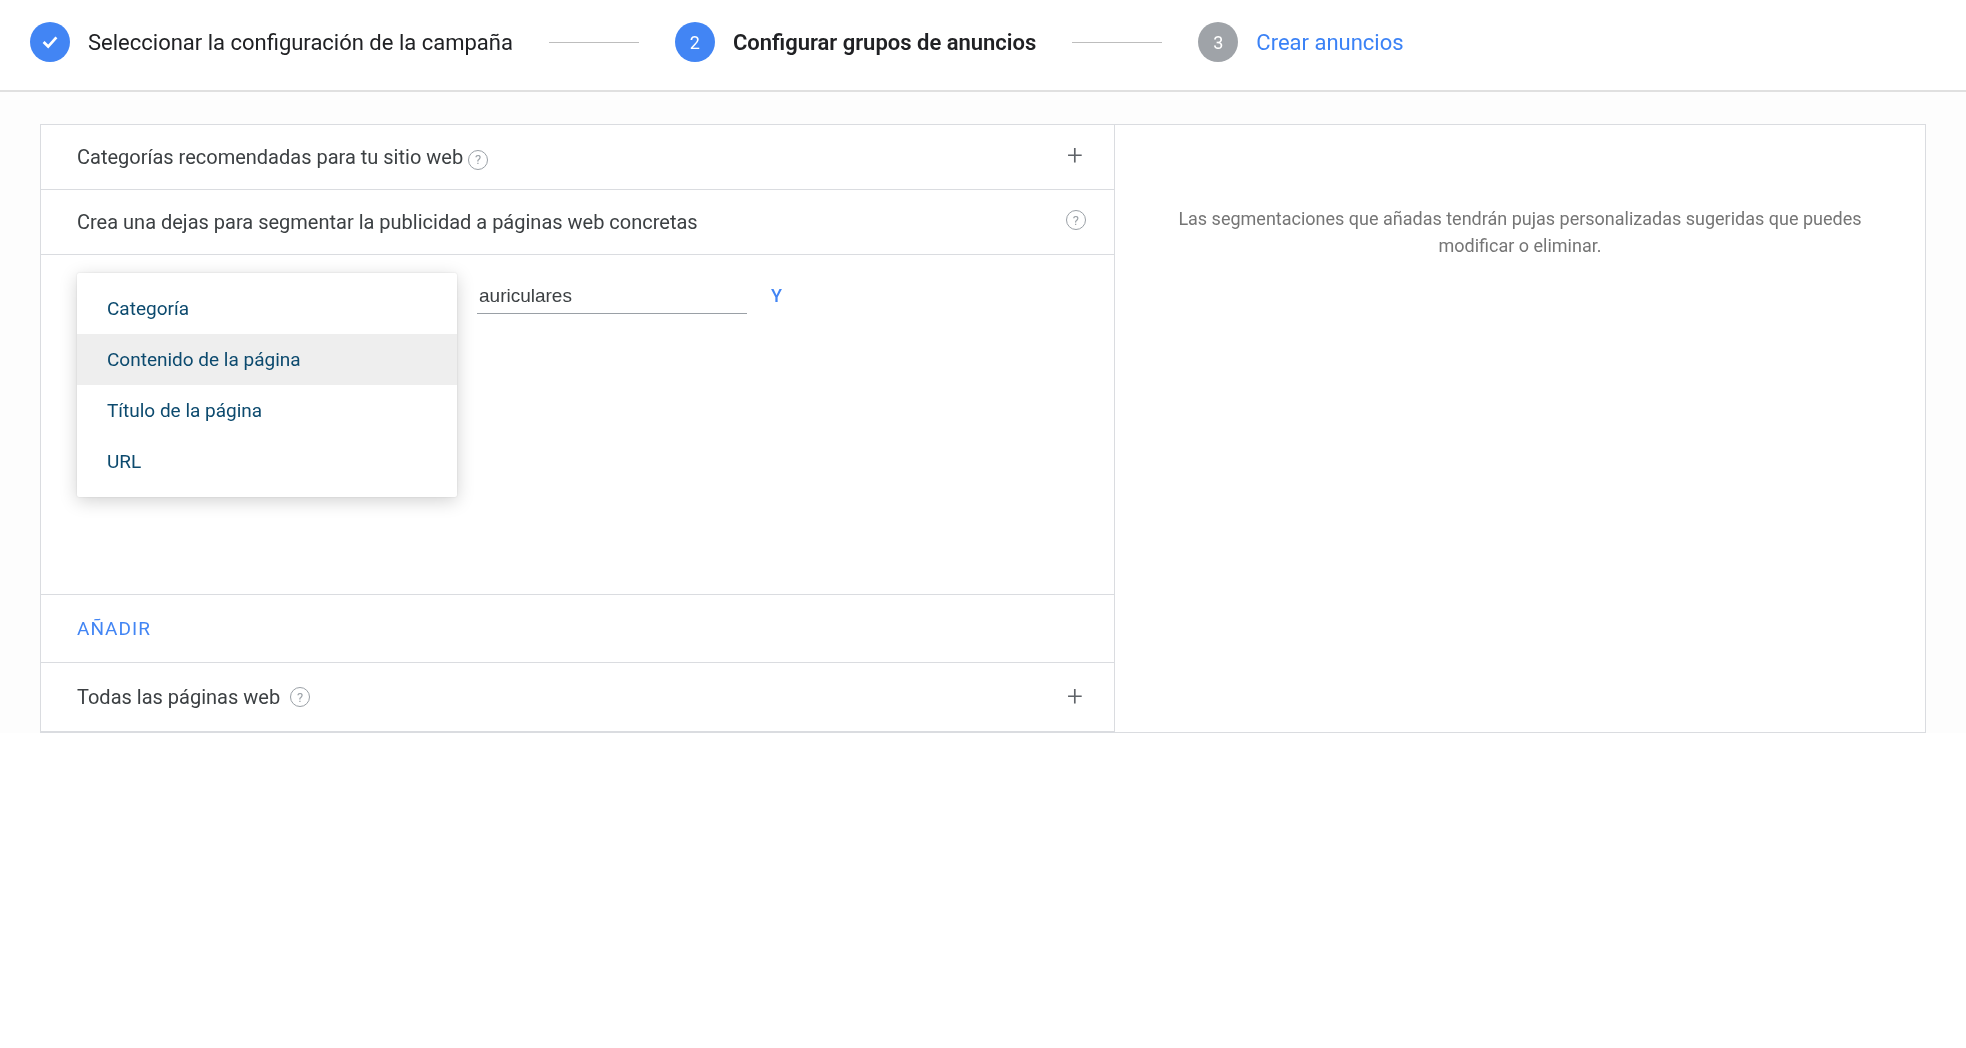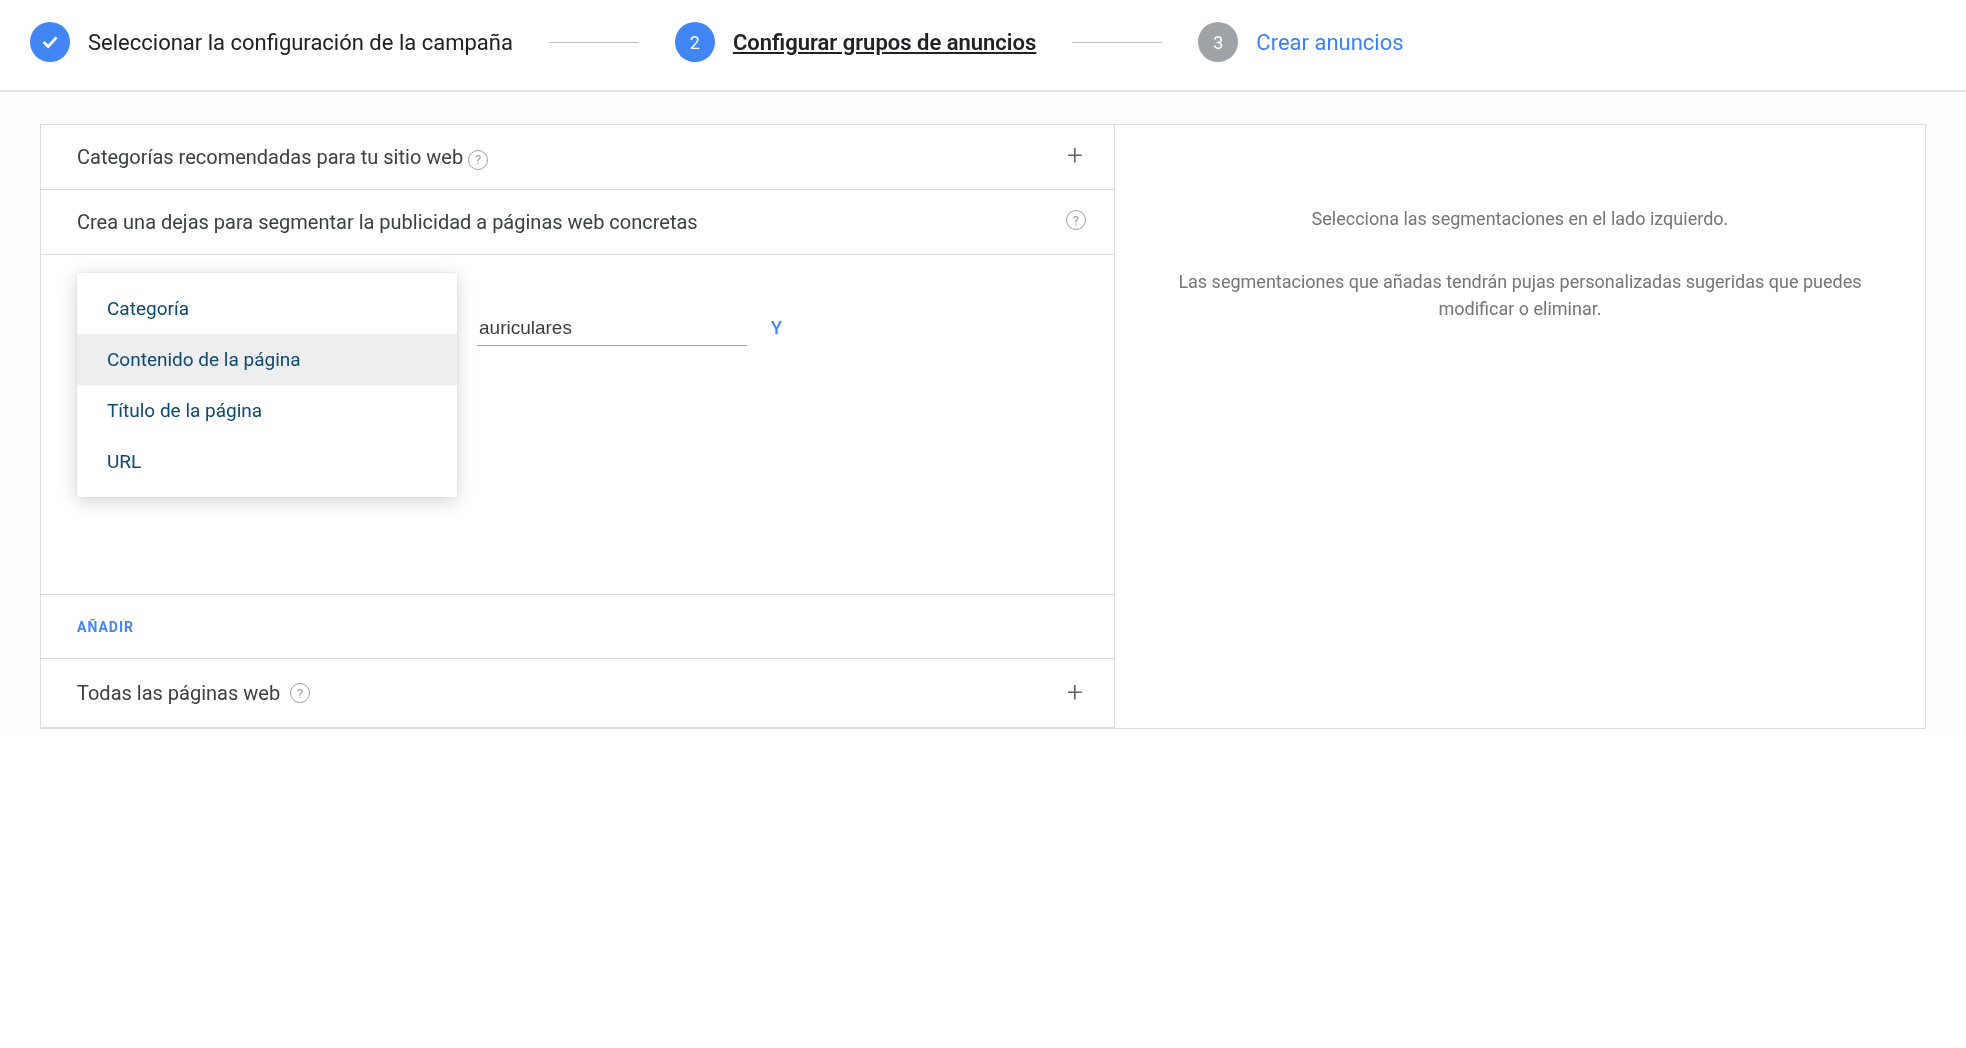--- a/index.html
+++ b/index.html
@@ -31,21 +31,21 @@
     align-items: center;
     justify-content: center;
     font-size: 18px;
     color: #fff;
     flex-shrink: 0;
   }
   .step-circle.blue { background: #4285f4; }
   .step-circle.grey { background: #9fa3a8; }
   .step-check svg { width: 22px; height: 22px; fill:none; stroke:#fff; stroke-width:3; }
   .step-label { font-size: 22px; }
-  .step-label.bold { font-weight: 600; text-decoration: underline; }
+  .step-label.bold { font-weight: 600; }
   .step-label.muted { color:#3b82f6; }
   .step-sep {
     flex: 0 0 90px;
     height: 1px;
     background:#bdbdbd;
     margin: 0 24px;
   }
 
   
   .main-wrap {
@@ -137,23 +137,23 @@
   }
   .dropdown-item.selected { background:#eeeeee; }
 
   
   .add-row {
     border-top:1px solid #dadce0;
     padding: 22px 36px;
   }
   .add-btn {
     color:#4285f4;
-    font-size:14px;
+    font-size:19px;
     letter-spacing:1px;
-    font-weight:700;
+    font-weight:400;
   }
 
   
   .all-row {
     border-top:1px solid #dadce0;
     border-bottom:1px solid #dadce0;
     padding: 20px 28px 20px 36px;
     display:flex;
     align-items:center;
     justify-content:space-between;
@@ -226,21 +226,21 @@
         <div class="row" style="align-items:flex-start;">
           <div class="row-title" style="max-width:640px;">
             <span>Crea una dejas para segmentar la publicidad a páginas web concretas</span>
           </div>
           <div class="row-actions">
             <span class="help-icon">?</span>
           </div>
         </div>
 
         <div class="rule-body">
-          <div class="rule-line" style="margin-left:400px;margin-top:32px;">
+          <div class="rule-line" style="margin-left:400px;">
             <div class="rule-input-wrap">
               <input class="rule-input" value="auriculares" style="">
             </div>
             <span class="and-label">Y</span>
           </div>
 
           <div class="dropdown">
             <div class="dropdown-item">Categoría</div>
             <div class="dropdown-item selected">Contenido de la página</div>
             <div class="dropdown-item">Título de la página</div>
@@ -257,19 +257,18 @@
             <span>Todas las páginas web</span>
             <span class="help-icon">?</span>
           </div>
           <span class="plus-icon">+</span>
         </div>
 
       </div>
 
       <div class="panel-right">
         <div class="right-info">
-          <p>Selecciona las segmentaciones en el lado izquierdo.</p>
           <p>Las segmentaciones que añadas tendrán pujas personalizadas sugeridas que puedes modificar o eliminar.</p>
         </div>
       </div>
     </div>
   </div>
 </div>
 
 </body></html>

